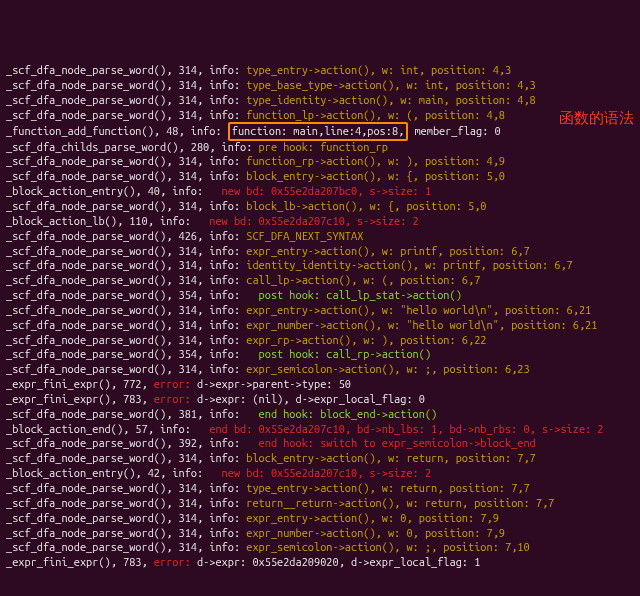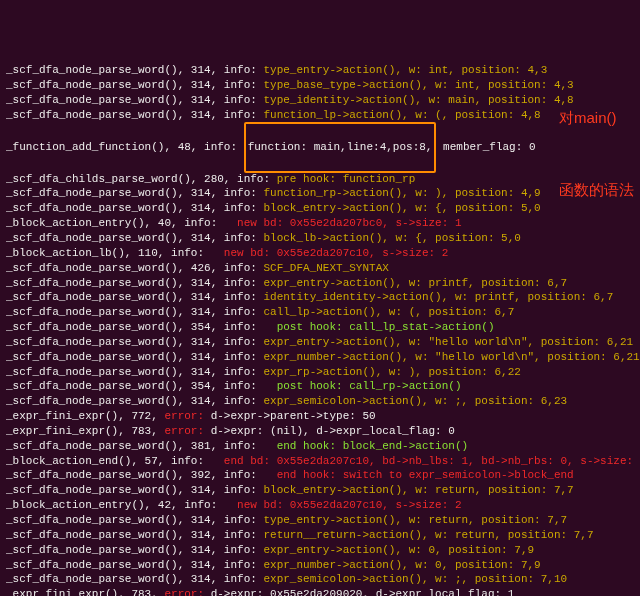--- a/index.html
+++ b/index.html
@@ -9,48 +9,47 @@
     font-size: 11px;
     line-height: 1.35;
     color: #d3d7cf;
     width: 640px;
     height: 596px;
     overflow: hidden;
     padding: 4px 6px;
     position: relative;
     white-space: pre;
   }
-  .line { display: block; font-family: Liberation Mono, monospace; }
+  .line { display: block; }
   .white { color: #eeeeec; }
   .gold  { color: #cca800; }
   .green { color: #8ae234; }
   .red   { color: #ef2929; }
   .box {
     border: 2px solid #ff8c00;
     border-radius: 2px;
     display: inline-block;
-    padding: 16px 2px;
+    padding: 0 2px;
     margin: -1px 0;
   }
   .anno {
     position: absolute;
     right: 6px;
     color: #ff3a1f;
     font-size: 15px;
     font-family: "PingFang SC","Microsoft YaHei",sans-serif;
     line-height: 1.6;
     text-align: left;
   }
 </style>
 </head>
 <body>
 
 
 
 <div id="term"><span class="line"><span class="white">_scf_dfa_node_parse_word(), 314, info: </span><span class="gold">type_entry-&gt;action(), w: int, position: 4,3</span></span><span class="line"><span class="white">_scf_dfa_node_parse_word(), 314, info: </span><span class="gold">type_base_type-&gt;action(), w: int, position: 4,3</span></span><span class="line"><span class="white"></span></span><span class="line"><span class="white">_scf_dfa_node_parse_word(), 314, info: </span><span class="gold">type_identity-&gt;action(), w: main, position: 4,8</span></span><span class="line"><span class="white"></span></span><span class="line"><span class="white">_scf_dfa_node_parse_word(), 314, info: </span><span class="gold">function_lp-&gt;action(), w: (, position: 4,8</span></span><span class="line"><span class="white">_function_add_function(), 48, info: </span><span class="box white">function: main,line:4,pos:8,</span><span class="white"> member_flag: 0</span></span><span class="line"><span class="white"></span></span><span class="line"><span class="white">_scf_dfa_childs_parse_word(), 280, info: </span><span class="gold">pre hook: function_rp</span></span><span class="line"><span class="white">_scf_dfa_node_parse_word(), 314, info: </span><span class="gold">function_rp-&gt;action(), w: ), position: 4,9</span></span><span class="line"><span class="white"></span></span><span class="line"><span class="white">_scf_dfa_node_parse_word(), 314, info: </span><span class="gold">block_entry-&gt;action(), w: {, position: 5,0</span></span><span class="line"><span class="white">_block_action_entry(), 40, info:   </span><span class="red">new bd: 0x55e2da207bc0, s-&gt;size: 1</span></span><span class="line"><span class="white">_scf_dfa_node_parse_word(), 314, info: </span><span class="gold">block_lb-&gt;action(), w: {, position: 5,0</span></span><span class="line"><span class="white">_block_action_lb(), 110, info:   </span><span class="red">new bd: 0x55e2da207c10, s-&gt;size: 2</span></span><span class="line"><span class="white"></span></span><span class="line"><span class="white">_scf_dfa_node_parse_word(), 426, info: </span><span class="gold">SCF_DFA_NEXT_SYNTAX</span></span><span class="line"><span class="white">_scf_dfa_node_parse_word(), 314, info: </span><span class="gold">expr_entry-&gt;action(), w: printf, position: 6,7</span></span><span class="line"><span class="white">_scf_dfa_node_parse_word(), 314, info: </span><span class="gold">identity_identity-&gt;action(), w: printf, position: 6,7</span></span><span class="line"><span class="white"></span></span><span class="line"><span class="white">_scf_dfa_node_parse_word(), 314, info: </span><span class="gold">call_lp-&gt;action(), w: (, position: 6,7</span></span><span class="line"><span class="white"></span></span><span class="line"><span class="white">_scf_dfa_node_parse_word(), 354, info:   </span><span class="green">post hook: call_lp_stat-&gt;action()</span></span><span class="line"><span class="white">_scf_dfa_node_parse_word(), 314, info: </span><span class="gold">expr_entry-&gt;action(), w: "hello world\n", position: 6,21</span></span><span class="line"><span class="white">_scf_dfa_node_parse_word(), 314, info: </span><span class="gold">expr_number-&gt;action(), w: "hello world\n", position: 6,21</span></span><span class="line"><span class="white"></span></span><span class="line"><span class="white">_scf_dfa_node_parse_word(), 314, info: </span><span class="gold">expr_rp-&gt;action(), w: ), position: 6,22</span></span><span class="line"><span class="white"></span></span><span class="line"><span class="white">_scf_dfa_node_parse_word(), 354, info:   </span><span class="green">post hook: call_rp-&gt;action()</span></span><span class="line"><span class="white">_scf_dfa_node_parse_word(), 314, info: </span><span class="gold">expr_semicolon-&gt;action(), w: ;, position: 6,23</span></span><span class="line"><span class="white">_expr_fini_expr(), 772, </span><span class="red">error:</span><span class="white"> d-&gt;expr-&gt;parent-&gt;type: 50</span></span><span class="line"><span class="white">_expr_fini_expr(), 783, </span><span class="red">error:</span><span class="white"> d-&gt;expr: (nil), d-&gt;expr_local_flag: 0</span></span><span class="line"><span class="white"></span></span><span class="line"><span class="white">_scf_dfa_node_parse_word(), 381, info:   </span><span class="green">end hook: block_end-&gt;action()</span></span><span class="line"><span class="white">_block_action_end(), 57, info:   </span><span class="red">end bd: 0x55e2da207c10, bd-&gt;nb_lbs: 1, bd-&gt;nb_rbs: 0, s-&gt;size: 2</span></span><span class="line"><span class="white">_scf_dfa_node_parse_word(), 392, info:   </span><span class="red">end hook: switch to expr_semicolon-&gt;block_end</span></span><span class="line"><span class="white">_scf_dfa_node_parse_word(), 314, info: </span><span class="gold">block_entry-&gt;action(), w: return, position: 7,7</span></span><span class="line"><span class="white">_block_action_entry(), 42, info:   </span><span class="red">new bd: 0x55e2da207c10, s-&gt;size: 2</span></span><span class="line"><span class="white">_scf_dfa_node_parse_word(), 314, info: </span><span class="gold">type_entry-&gt;action(), w: return, position: 7,7</span></span><span class="line"><span class="white">_scf_dfa_node_parse_word(), 314, info: </span><span class="gold">return__return-&gt;action(), w: return, position: 7,7</span></span><span class="line"><span class="white"></span></span><span class="line"><span class="white">_scf_dfa_node_parse_word(), 314, info: </span><span class="gold">expr_entry-&gt;action(), w: 0, position: 7,9</span></span><span class="line"><span class="white">_scf_dfa_node_parse_word(), 314, info: </span><span class="gold">expr_number-&gt;action(), w: 0, position: 7,9</span></span><span class="line"><span class="white"></span></span><span class="line"><span class="white">_scf_dfa_node_parse_word(), 314, info: </span><span class="gold">expr_semicolon-&gt;action(), w: ;, position: 7,10</span></span><span class="line"><span class="white">_expr_fini_expr(), 783, </span><span class="red">error:</span><span class="white"> d-&gt;expr: 0x55e2da209020, d-&gt;expr_local_flag: 1</span></span></div>
 
 <div class="anno" style="top: 58px;">
-  <div>对main()</div>
   <div>函数的语法</div>
 </div>
 
 
 
 
 </body></html>

